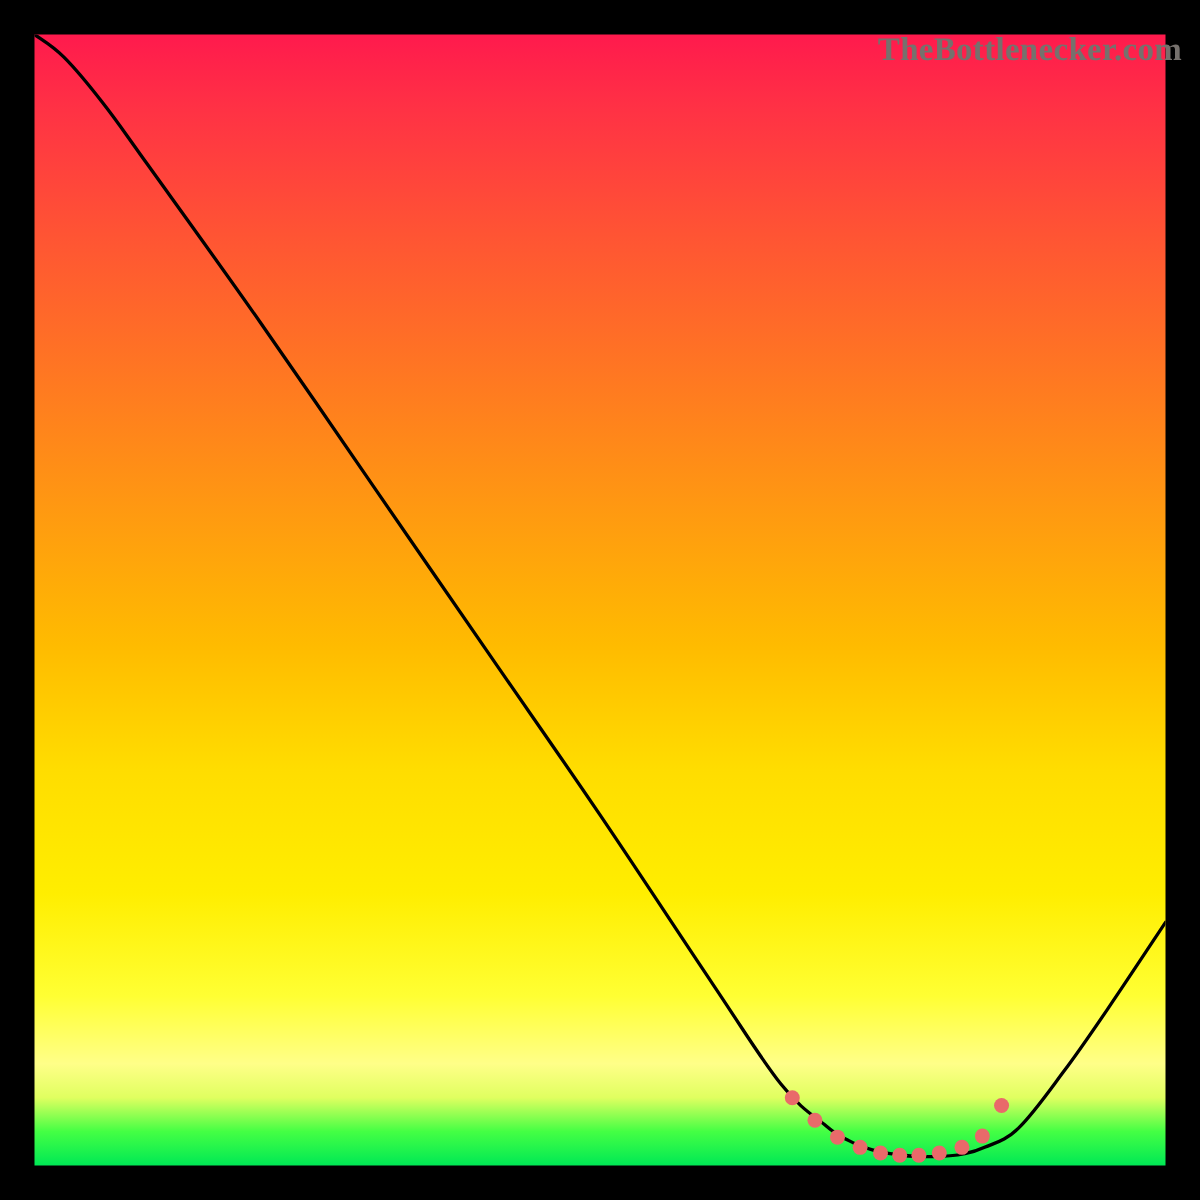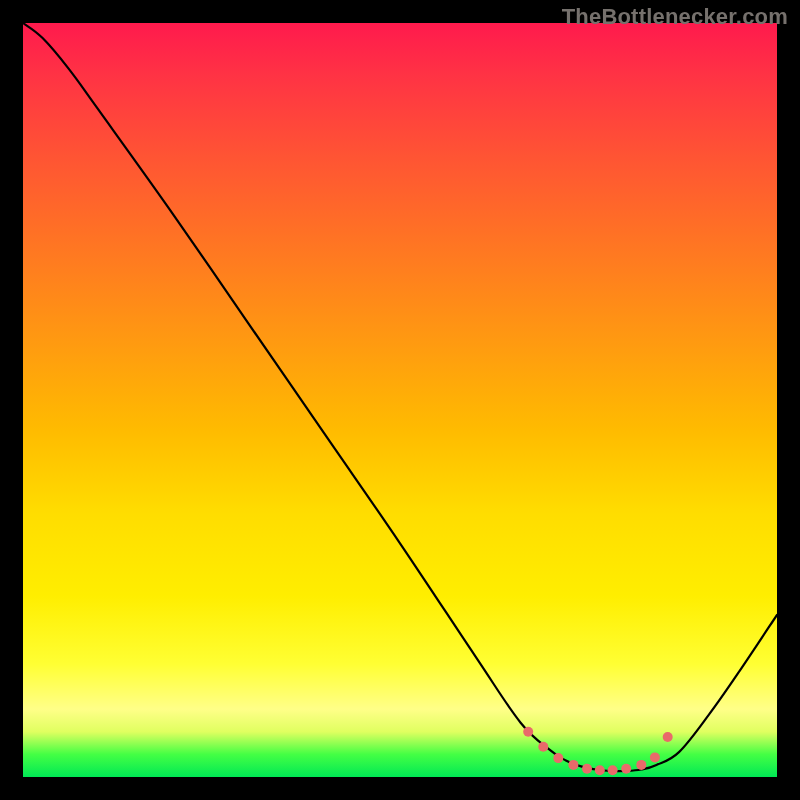--- a/index.html
+++ b/index.html
@@ -33,23 +33,23 @@
       #ffee00 76%,
       #ffff33 85%,
       #ffff88 91%,
       #e0ff60 94%,
       #44ff44 97%,
       #00e855 100%
     );
   }
   .watermark {
     position: absolute;
-    top: 4px;
+    top: 20px;
     right: 12px;
-    font-family: Liberation Sans, sans-serif;
+    font-family: Liberation Serif, serif;
     font-size: 22px;
     font-weight: bold;
     color: #76716d;
     letter-spacing: 0.2px;
   }
   svg.curve {
     position: absolute;
     left: 0;
     top: 0;
     width: 754px;

